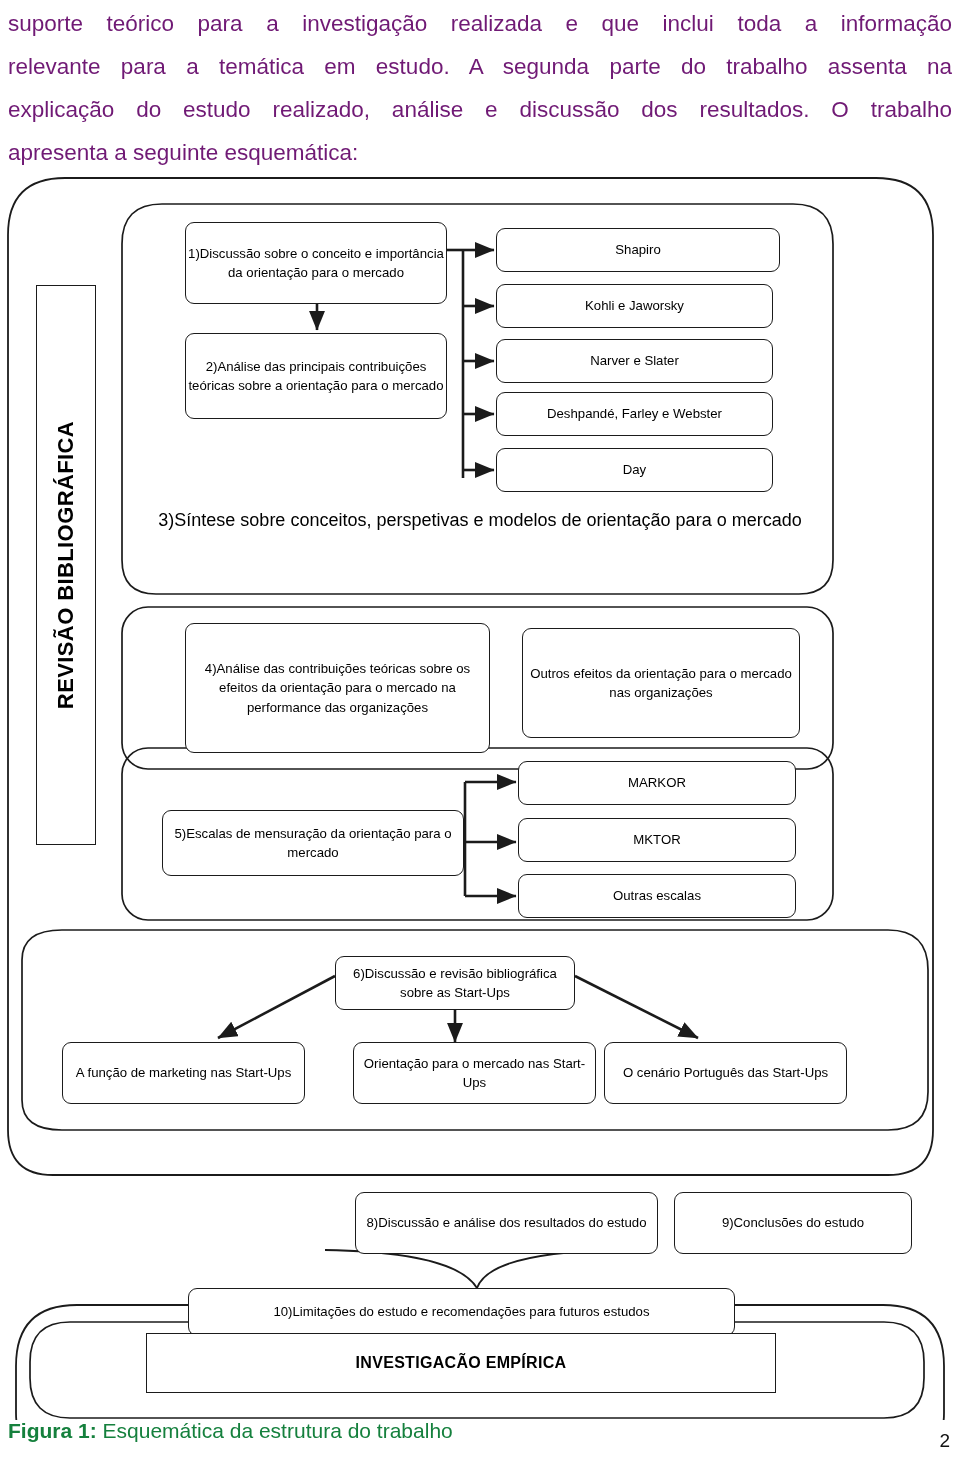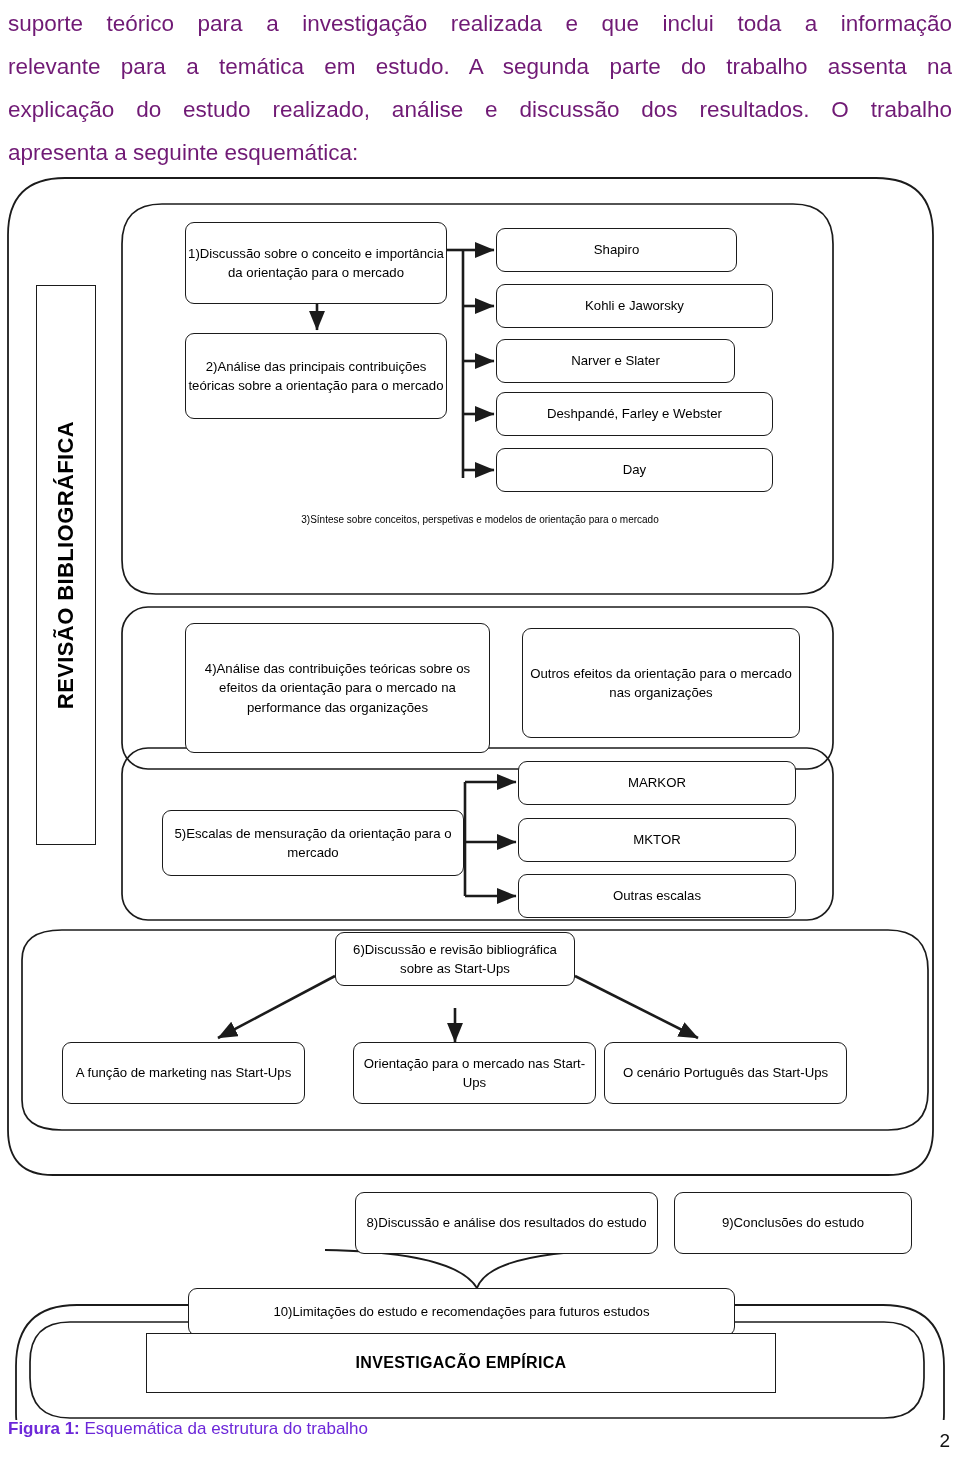--- a/index.html
+++ b/index.html
@@ -41,21 +41,21 @@
     transform:rotate(-90deg);white-space:nowrap;
     font-weight:bold;font-size:22px;letter-spacing:.4px;
   }
 
   
   .sq{border-radius:0;}
   .bold-title{font-weight:bold;font-size:16px;letter-spacing:.3px;justify-content:center;}
 
   
   #caption{
-    position:absolute;left:8px;top:1419px;font-size:17px;color:#6d28d9;
+    position:absolute;left:8px;top:1419px;font-size:21px;color:#15803d;
   }
   #caption b{font-weight:bold;}
   #pagenum{position:absolute;right:10px;top:1430px;font-size:19px;color:#111;}
 </style>
 </head>
 <body>
 
 <div id="para">
   <span class="justline">suporte teórico para a investigação realizada e que inclui toda a informação</span>
   <span class="justline">relevante para a temática em estudo. A segunda parte do trabalho assenta na</span>
@@ -144,38 +144,38 @@
   </div>
 
   <div class="node" style="left:185px;top:52px;width:262px;height:82px;">
     <span>1)Discussão sobre o conceito e importância da orientação para o mercado</span>
   </div>
 
   <div class="node" style="left:185px;top:163px;width:262px;height:86px;">
     <span>2)Análise das principais contribuições teóricas sobre a orientação para o mercado</span>
   </div>
 
-  <div class="node" style="left:496px;top:58px;width:241px;height:44px;">
+  <div class="node" style="left:496px;top:58px;width:284px;height:44px;">
     <span>Shapiro</span>
   </div>
   <div class="node" style="left:496px;top:114px;width:277px;height:44px;">
     <span>Kohli e Jaworsky</span>
   </div>
-  <div class="node" style="left:496px;top:169px;width:239px;height:44px;">
+  <div class="node" style="left:496px;top:169px;width:277px;height:44px;">
     <span>Narver e Slater</span>
   </div>
   <div class="node" style="left:496px;top:222px;width:277px;height:44px;">
     <span>Deshpandé, Farley e Webster</span>
   </div>
   <div class="node" style="left:496px;top:278px;width:277px;height:44px;">
     <span>Day</span>
   </div>
 
   <div style="position:absolute;left:150px;top:340px;width:660px;text-align:center;
-              font-size:10px;line-height:20px;">
+              font-size:18px;line-height:20px;">
     <span>3)Síntese sobre conceitos, perspetivas e modelos de orientação para o mercado</span>
   </div>
 
   <div class="node" style="left:185px;top:453px;width:305px;height:130px;">
     <span>4)Análise das contribuições teóricas sobre os efeitos da orientação para o mercado na performance das organizações</span>
   </div>
   <div class="node" style="left:522px;top:458px;width:278px;height:110px;">
     <span>Outros efeitos da orientação para o mercado nas organizações</span>
   </div>
 
@@ -185,21 +185,21 @@
   <div class="node" style="left:518px;top:591px;width:278px;height:44px;">
     <span>MARKOR</span>
   </div>
   <div class="node" style="left:518px;top:648px;width:278px;height:44px;align-items:center;">
     <span>MKTOR</span>
   </div>
   <div class="node" style="left:518px;top:704px;width:278px;height:44px;">
     <span>Outras escalas</span>
   </div>
 
-  <div class="node" style="left:335px;top:762px;width:240px;height:54px;">
+  <div class="node" style="left:335px;top:786px;width:240px;height:54px;">
     <span>6)Discussão e revisão bibliográfica sobre as Start-Ups</span>
   </div>
 
   <div class="node" style="left:62px;top:872px;width:243px;height:62px;">
     <span>A função de marketing nas Start-Ups</span>
   </div>
   <div class="node" style="left:333px;top:872px;width:243px;height:62px;margin-left:20px;">
     <span>Orientação para o mercado nas Start-Ups</span>
   </div>
   <div class="node" style="left:604px;top:872px;width:243px;height:62px;">

